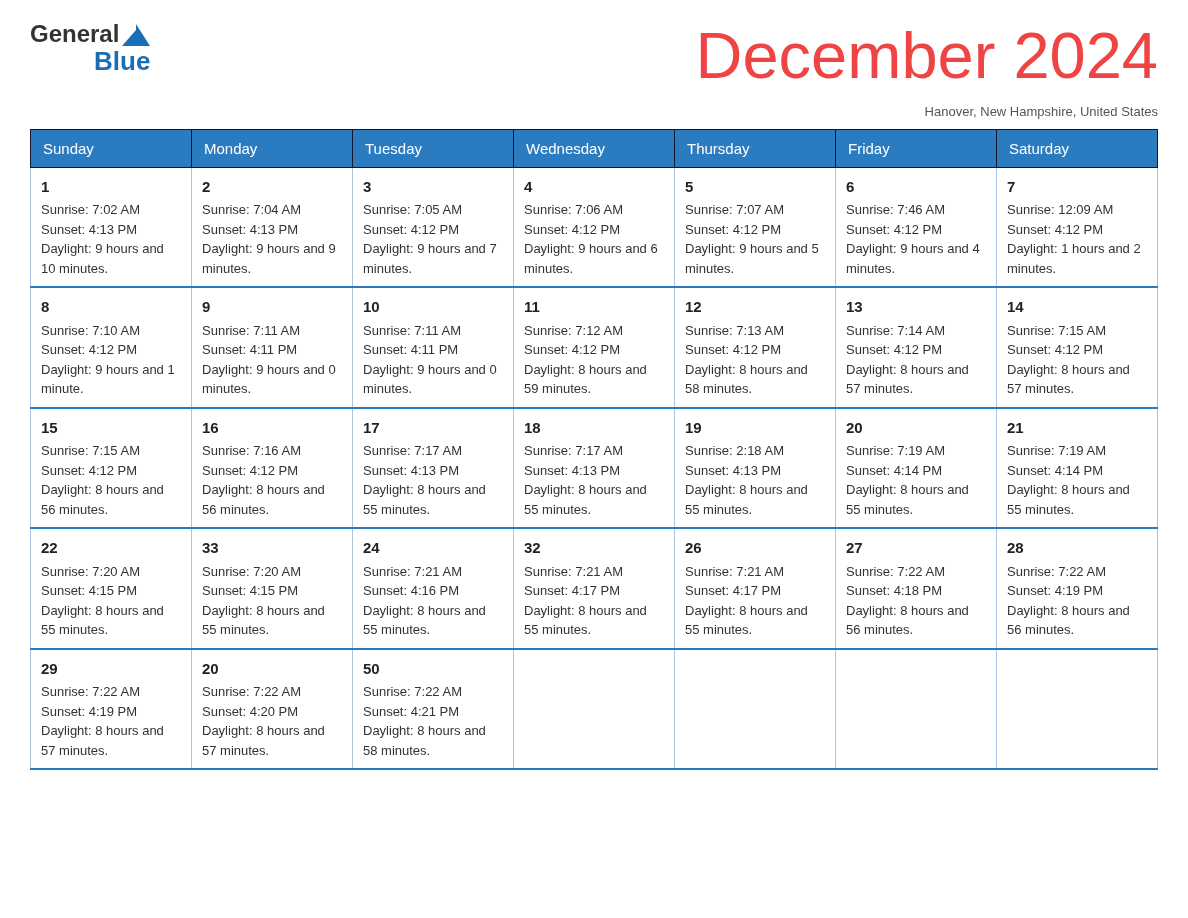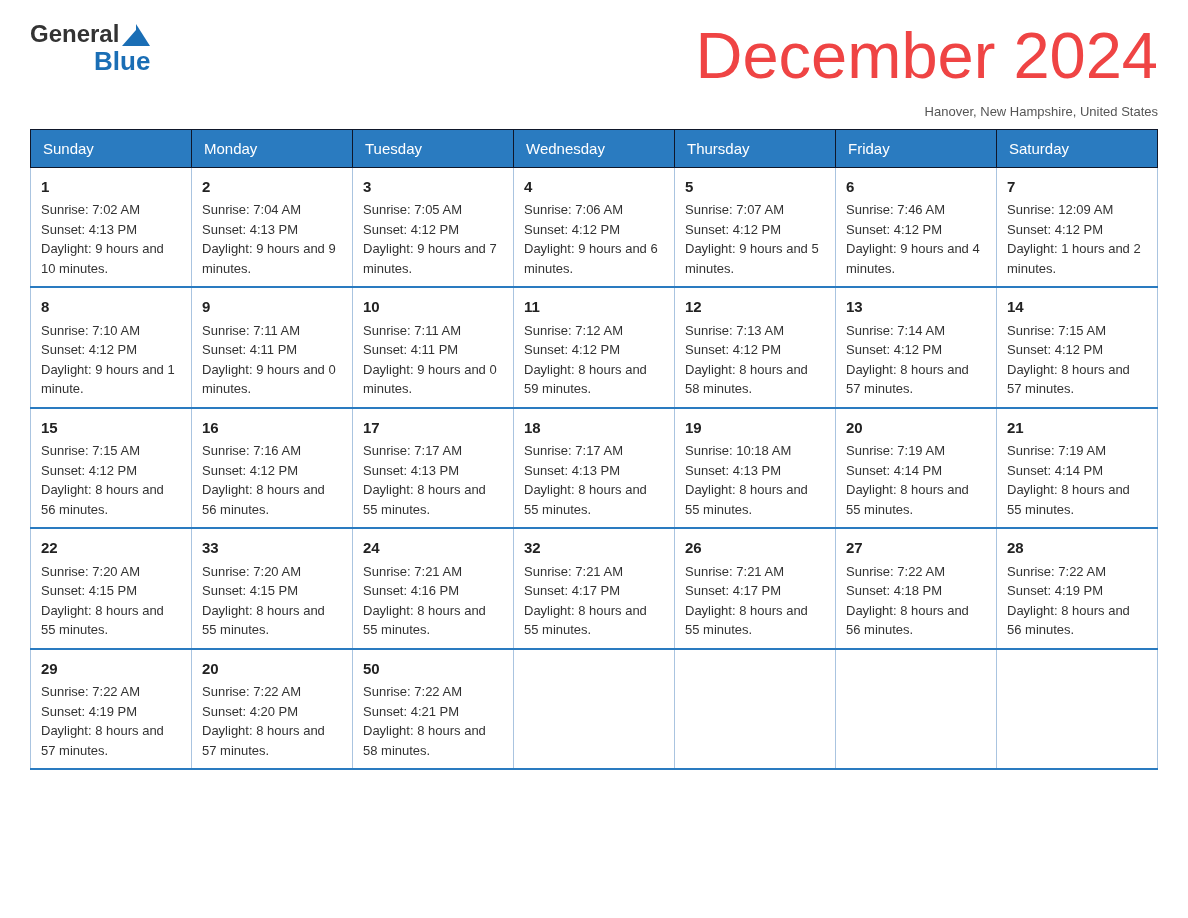--- a/index.html
+++ b/index.html
@@ -230,21 +230,21 @@
         <span>Daylight: 8 hours and 55 minutes.</span>
       </td>
         <td>
         <span class="day-number">18</span>
         <span>Sunrise: 7:17 AM</span><br>
         <span>Sunset: 4:13 PM</span><br>
         <span>Daylight: 8 hours and 55 minutes.</span>
       </td>
         <td>
         <span class="day-number">19</span>
-        <span>Sunrise: 10:18 AM</span><br>
+        <span>Sunrise: 2:18 AM</span><br>
         <span>Sunset: 4:13 PM</span><br>
         <span>Daylight: 8 hours and 55 minutes.</span>
       </td>
         <td>
         <span class="day-number">20</span>
         <span>Sunrise: 7:19 AM</span><br>
         <span>Sunset: 4:14 PM</span><br>
         <span>Daylight: 8 hours and 55 minutes.</span>
       </td>
         <td>

